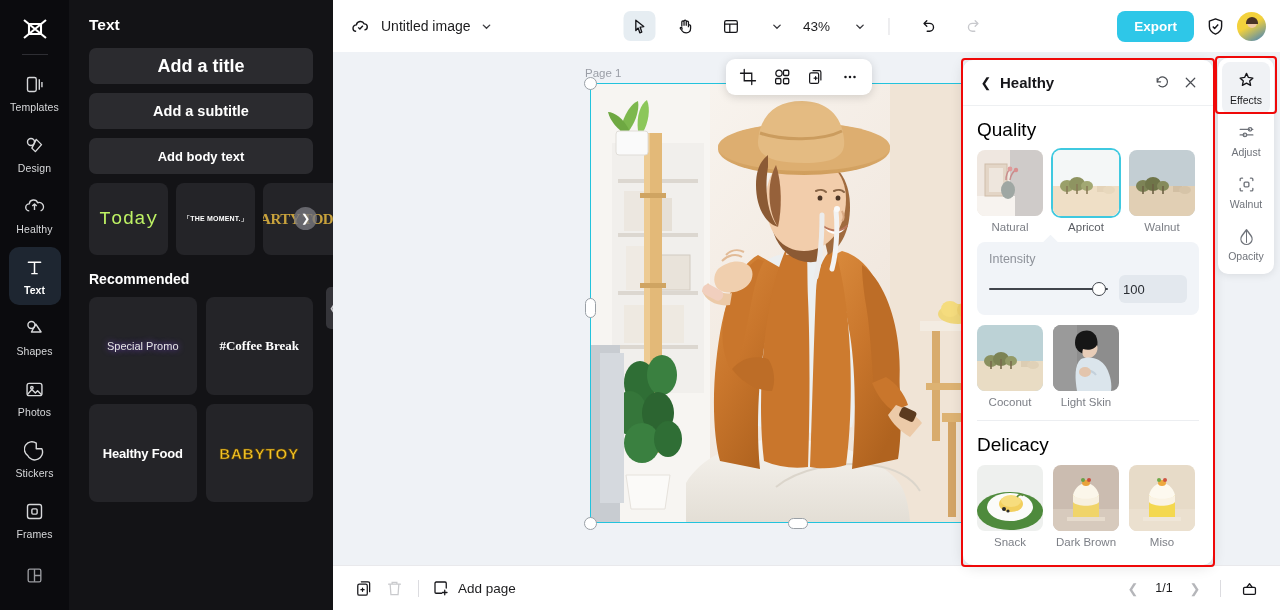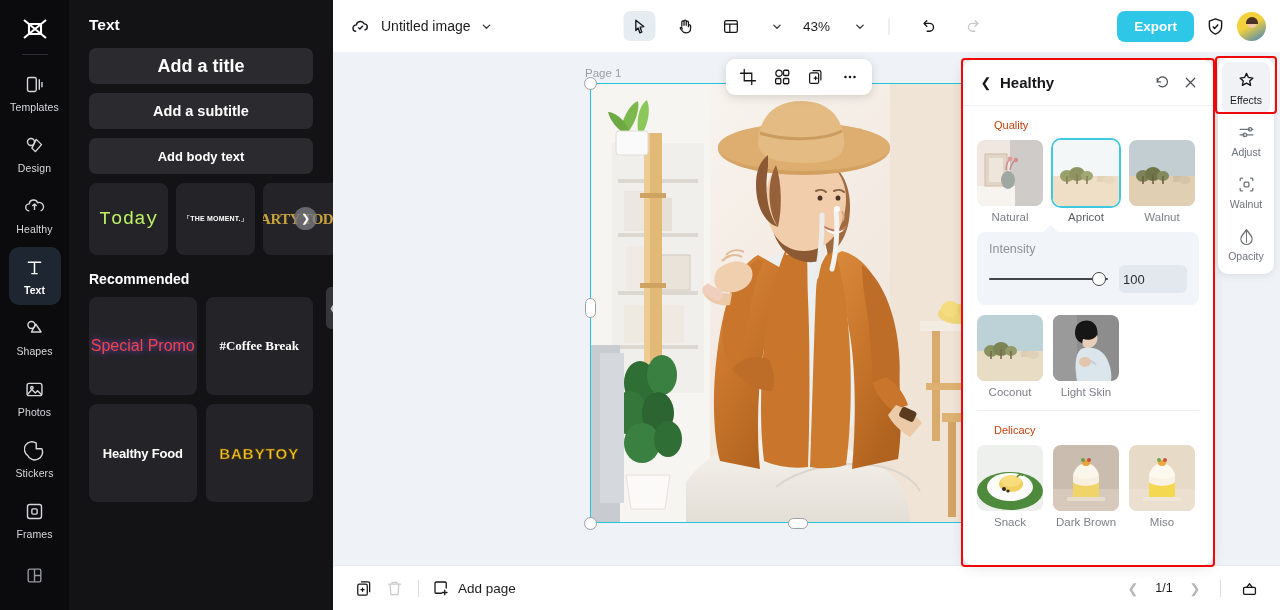--- a/index.html
+++ b/index.html
@@ -62,21 +62,21 @@
   .rec-next {
     position: absolute; right: -4px; top: 24px; width: 23px; height: 23px; border-radius: 50%;
     background: rgba(120,120,128,.78); display: flex; align-items: center; justify-content: center;
     color: #fff; font-size: 11px; cursor: pointer;
   }
   .recommended-grid { display: grid; grid-template-columns: 1fr 1fr; gap: 9px; margin-top: 10px; }
   .rc-card {
     height: 98px; background: #242428; border-radius: 8px;
     display: flex; align-items: center; justify-content: center; cursor: pointer; overflow:hidden;
   }
-  .rc-1 { color: #ef4444; font-size: 16px; text-shadow: 0 0 6px rgba(139,76,247,.85); }
+  .rc-1 { color: #e5e5e5; font-size: 11px; text-shadow: 0 0 6px rgba(139,76,247,.85); }
   .rc-2 { color: #fff; font-size: 13px; font-weight: 700; font-family: "Liberation Serif", serif; }
   .rc-3 { color: #fff; font-size: 13px; font-weight: 700; letter-spacing: -.2px; }
   .rc-4 { color: #f3c52a; font-size: 15px; font-weight: 700; letter-spacing: 1px;
           -webkit-text-stroke: .6px #6a4a00; }
   .panel-collapse {
     position: absolute; right: -7px; top: 287px; width: 14px; height: 42px;
     background: #35353a; border-radius: 5px; display: flex; align-items: center;
     justify-content: center; color: #c9c9cd; font-size: 9px; cursor: pointer; z-index: 5;
   }
 
@@ -146,21 +146,21 @@
   }
   .filters-hl { position: absolute; right: 65px; top: 58px; width: 254px; height: 509px;
                 border: 2.5px solid #ef0808; border-radius: 4px; z-index: 12; pointer-events: none; }
   .f-head { height: 46px; flex:0 0 46px; display: flex; align-items: center; padding: 0 14px;
             border-bottom: 1px solid #eef0f2; }
   .f-back { width: 18px; height: 18px; display:flex; align-items:center; justify-content:center;
             color: #16161a; font-size: 13px; cursor: pointer; margin-right: 5px; }
   .f-title { font-size: 15px; font-weight: 700; color: #16161a; }
   .f-head-right { margin-left: auto; display: flex; align-items: center; gap: 11px; }
   .f-body { flex: 1 1 auto; overflow: hidden; padding: 0 14px; position: relative; }
-  .f-sec-title { font-size: 11px; color: #c2410c; font-weight: 400; margin: 13px 17px 9px; }
+  .f-sec-title { font-size: 19px; color: #000000; font-weight: 400; margin: 13px 0 9px; }
   .f-row { display: flex; gap: 10px; }
   .f-item { width: 66px; cursor: pointer; }
   .f-thumb { width: 66px; height: 66px; border-radius: 8px; overflow: hidden; position: relative; }
   .f-item.selected .f-thumb { box-shadow: 0 0 0 2px #3fc9e0; }
   .f-label { font-size: 11.5px; color: #7c7f86; text-align: center; margin-top: 5px; white-space: nowrap; }
   .f-item.selected .f-label { color: #5a5d63; }
   .intensity {
     background: #f1f4f8; border-radius: 8px; margin-top: 9px; padding: 10px 12px 12px;
     position: relative;
   }

